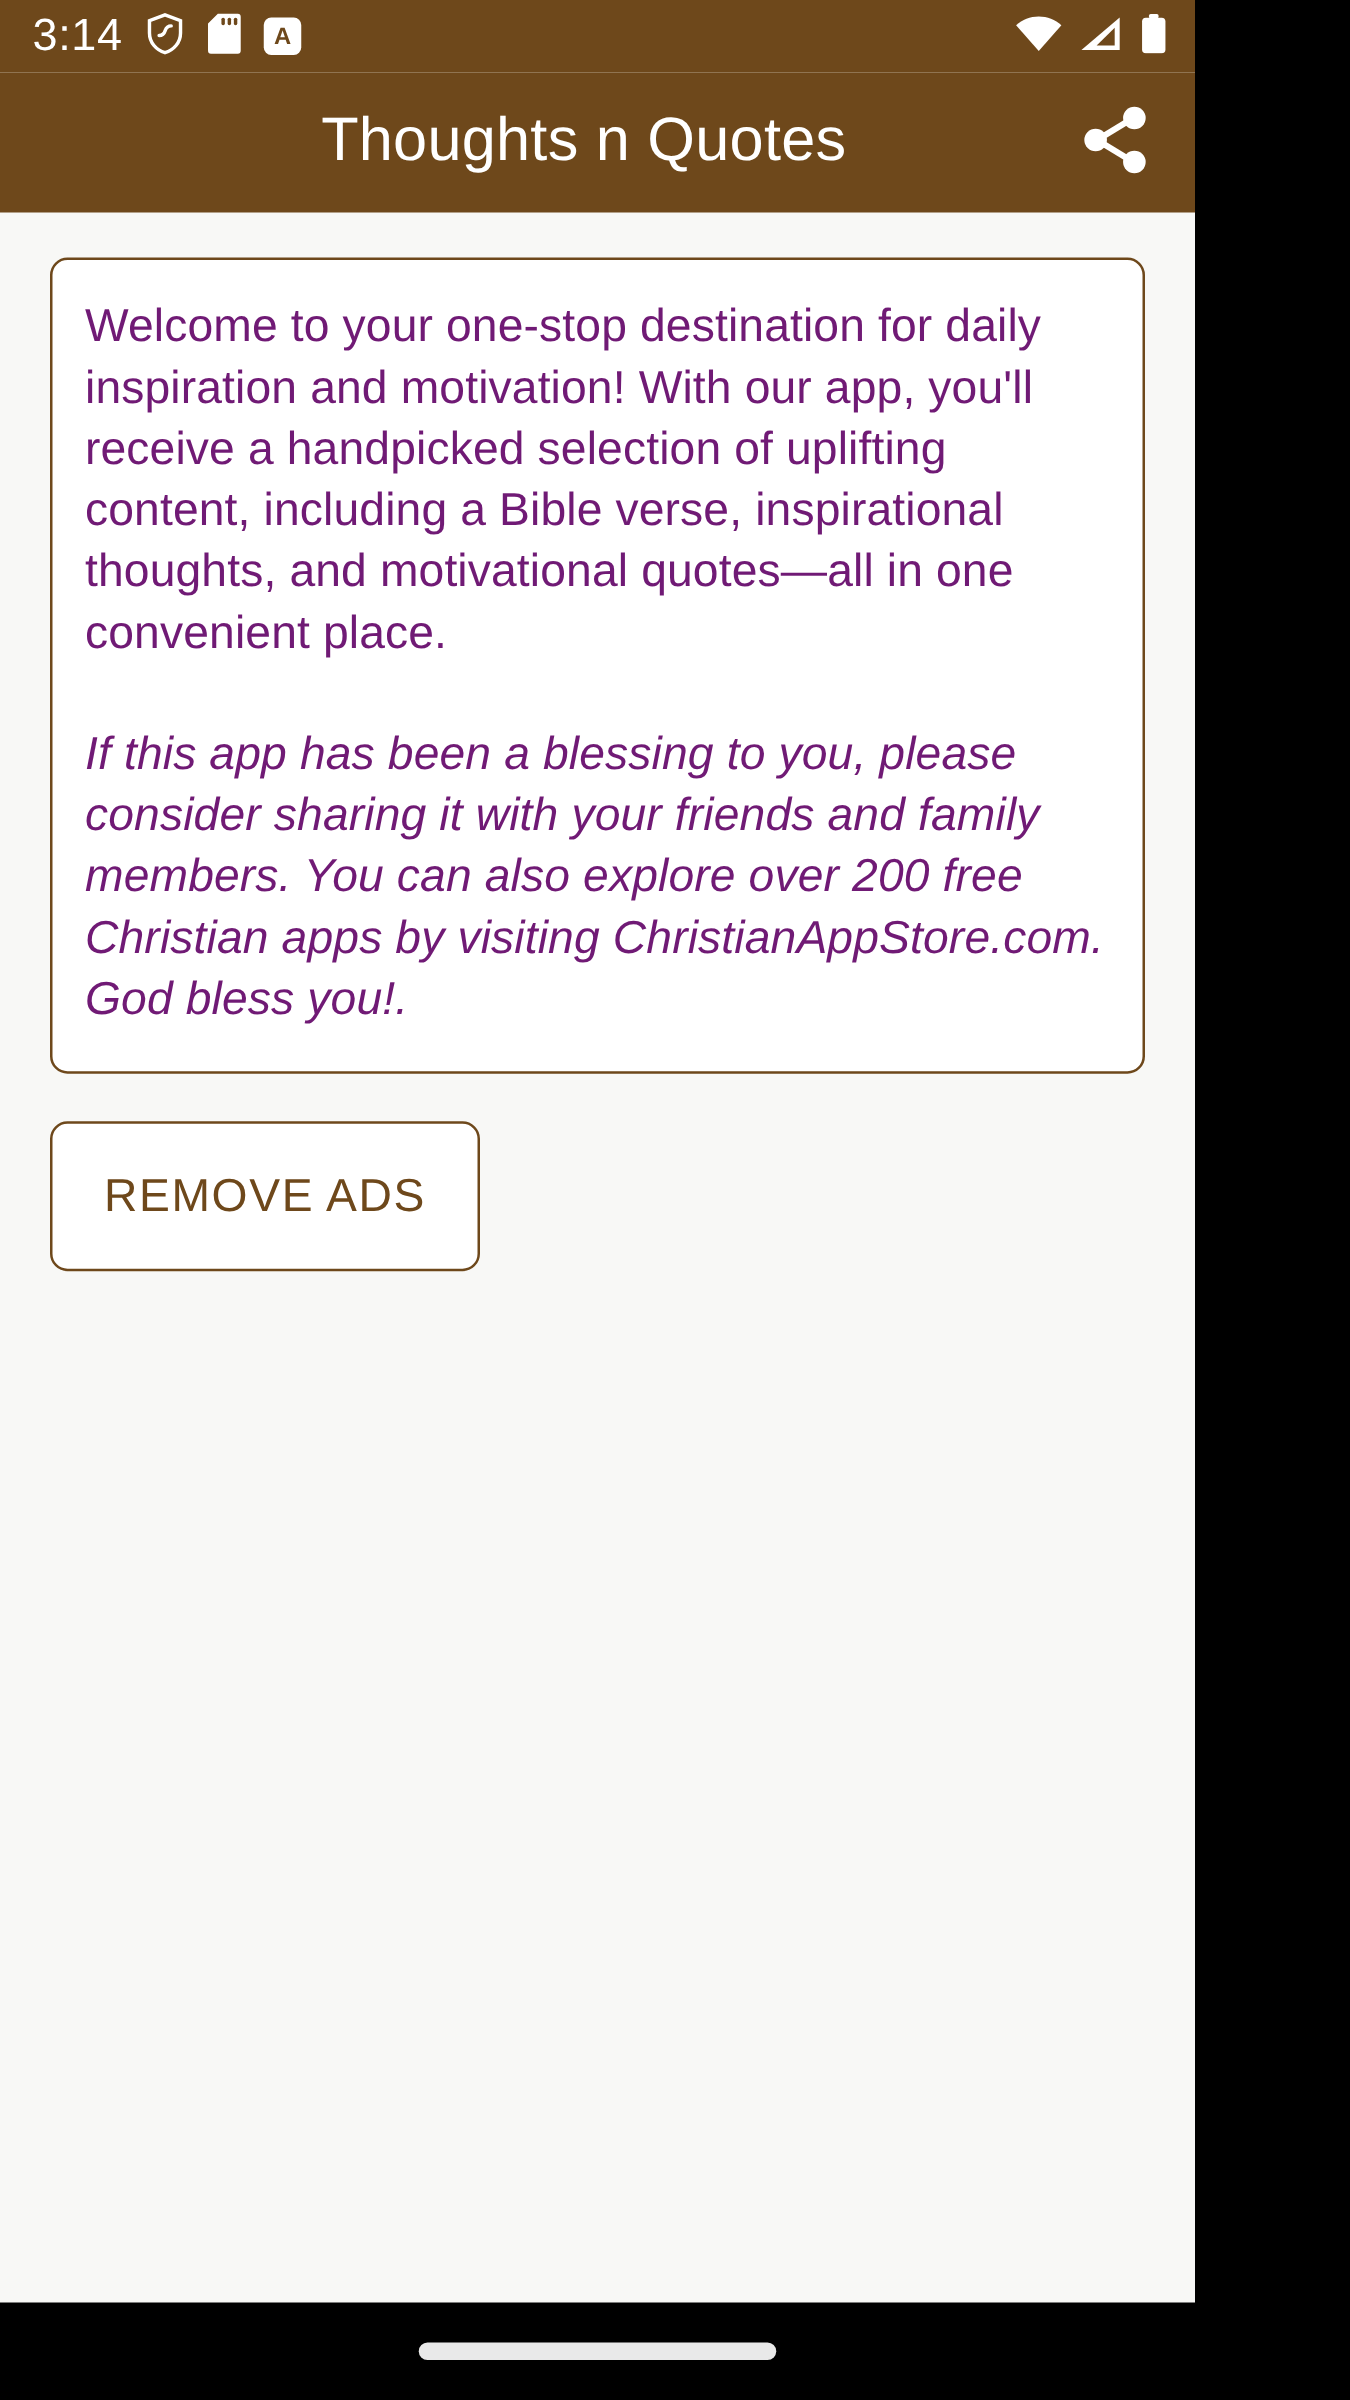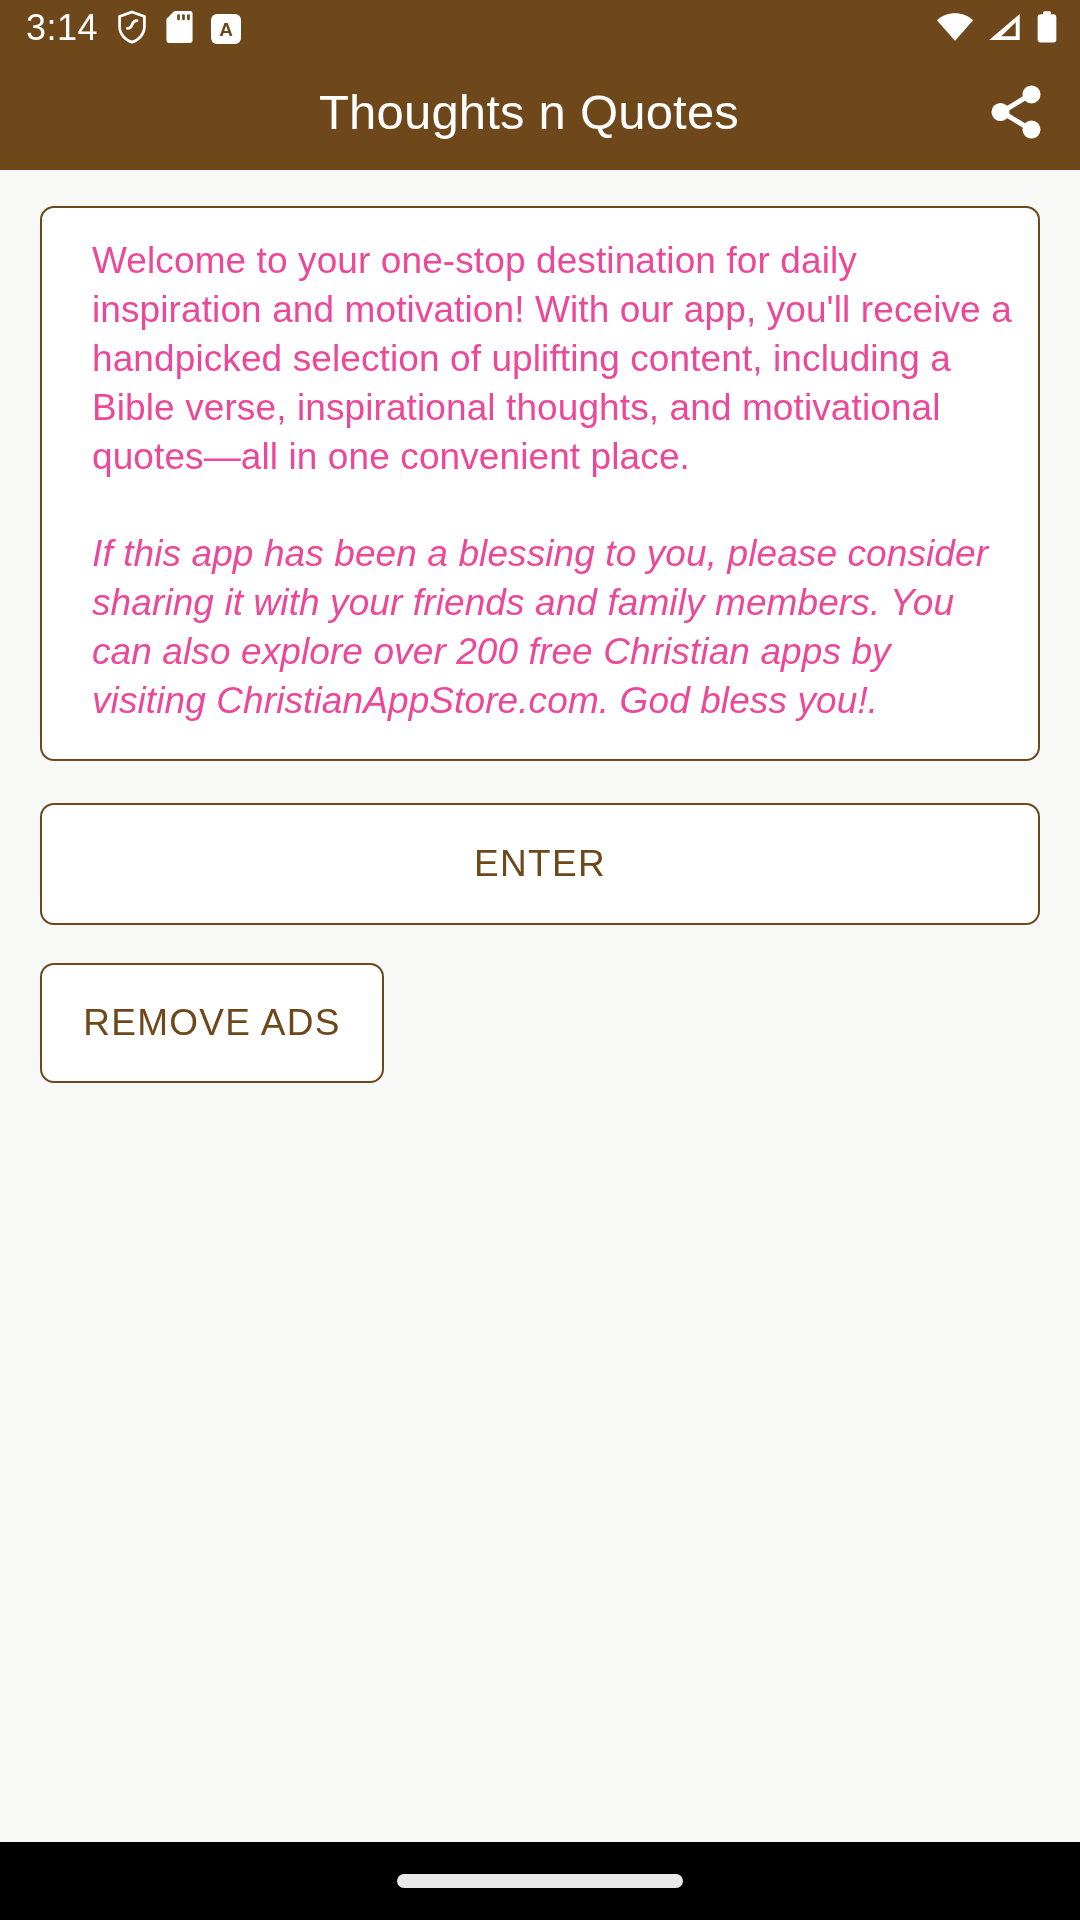--- a/index.html
+++ b/index.html
@@ -4,21 +4,21 @@
 <style>
   * { margin:0; padding:0; box-sizing:border-box; }
   html, body {
     width:1080px; height:1920px;
     background:#000;
     font-family:"Liberation Sans", sans-serif;
     overflow:hidden;
   }
   #screen {
     position:relative;
-    width:1080px; height:1920px;
+    width:956px; height:1920px;
     background:#F8F8F6;
     display:flex; flex-direction:column;
   }
 
   
   .status-bar {
     height:58px; flex:0 0 58px;
     background:#6E481B;
     display:flex; align-items:center;
     padding:0 22px 0 26px;
@@ -74,25 +74,24 @@
   }
 
   .info-card {
     border:2px solid #6E481B;
     border-radius:14px;
     background:#FFFFFF;
     padding:28px 26px 34px 26px;
     min-height:520px;
   }
   .info-card p {
-    color:#ec4899;
+    color:#701a75;
     font-size:37px;
     line-height:49px;
     letter-spacing:0.1px;
-    margin-left:24px;
   }
   .info-card p + p { margin-top:48px;font-style:italic; }
 
   .btn {
     border:2px solid #6E481B;
     border-radius:14px;
     background:#FFFFFF;
     color:#6E481B;
     font-size:37px;
     letter-spacing:1.3px;
@@ -197,21 +196,20 @@
     </div>
   </div>
 
   <div class="content">
 
     <div class="info-card">
       <p>Welcome to your one-stop destination for daily inspiration and motivation! With our app, you'll receive a handpicked selection of uplifting content, including a Bible verse, inspirational thoughts, and motivational quotes—all in one convenient place.</p>
       <p>If this app has been a blessing to you, please consider sharing it with your friends and family members. You can also explore over 200 free Christian apps by visiting ChristianAppStore.com. God bless you!.</p>
     </div>
 
-    <button class="btn btn-enter">ENTER</button>
 
     <div class="btn-row">
       <button class="btn btn-half">REMOVE ADS</button>
     </div>
 
   </div>
 
   <div class="nav-bar">
     <div class="nav-pill"></div>
   </div>

